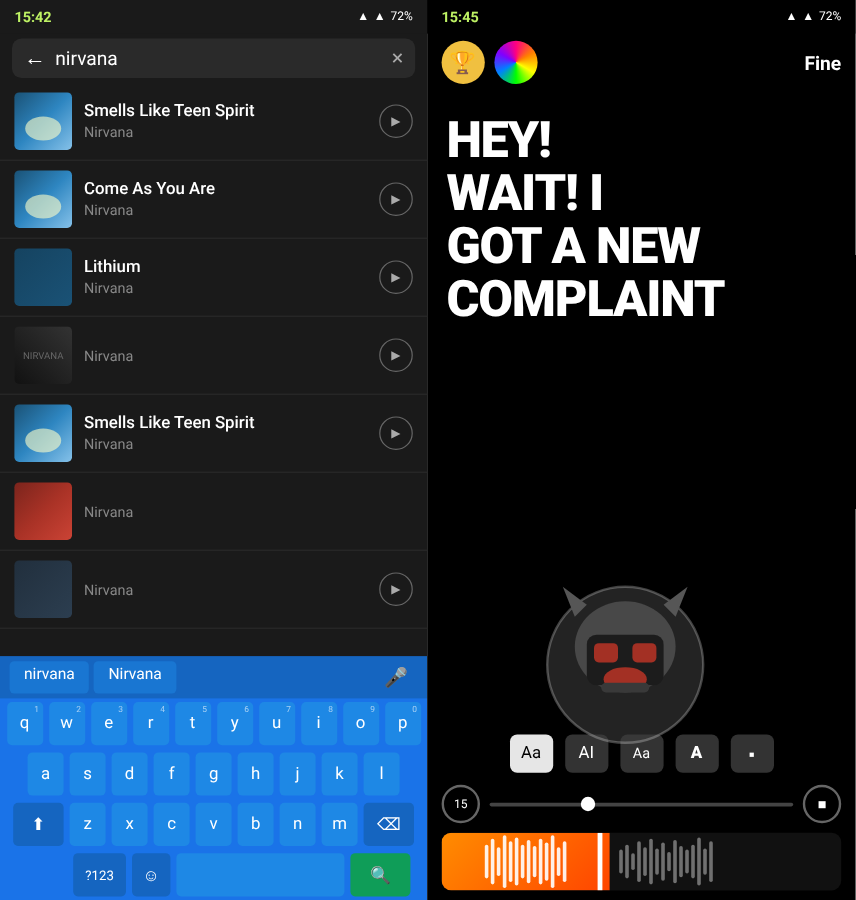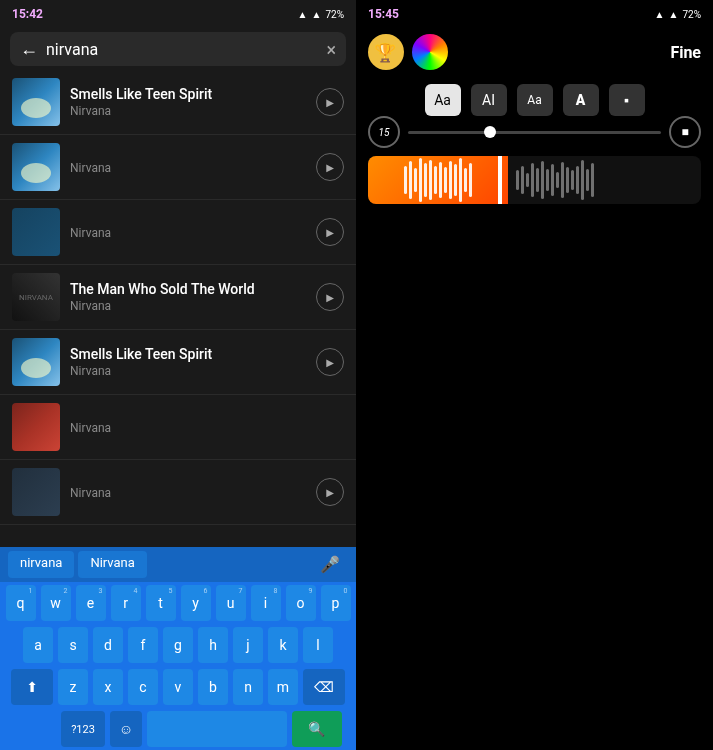--- a/index.html
+++ b/index.html
@@ -23,21 +23,21 @@
 
     .status-bar-left {
       height: 28px;
       background: #1a1a1a;
       display: flex;
       align-items: center;
       justify-content: space-between;
       padding: 0 12px;
     }
     .status-time {
-      color: #f0abfc;
+      color: #bef264;
       font-size: 12px;
       font-weight: bold;
     }
     .status-icons {
       display: flex;
       gap: 4px;
       align-items: center;
       color: white;
       font-size: 10px;
     }
@@ -310,20 +310,21 @@
     }
 
     .bottom-controls {
       padding: 8px 12px;
     }
 
     .text-style-row {
       display: flex;
       justify-content: center;
       gap: 10px;
+      margin-bottom: 10px;
     }
     .text-style-btn {
       background: rgba(255,255,255,0.2);
       border-radius: 6px;
       width: 36px;
       height: 32px;
       display: flex;
       align-items: center;
       justify-content: center;
       color: white;
@@ -333,21 +334,20 @@
     .text-style-btn.active {
       background: rgba(255,255,255,0.9);
       color: black;
     }
 
     .playback-row {
       display: flex;
       align-items: center;
       gap: 8px;
       margin-bottom: 8px;
-      font-style: italic;
     }
     .time-circle {
       width: 32px;
       height: 32px;
       border: 2px solid #666;
       border-radius: 50%;
       display: flex;
       align-items: center;
       justify-content: center;
       color: white;
@@ -457,39 +457,40 @@
       <div class="song-info">
         <div class="song-title">Smells Like Teen Spirit</div>
         <div class="song-artist">Nirvana</div>
       </div>
       <div class="play-btn">▶</div>
     </div>
 
     <div class="song-item">
       <div class="album-art art-nevermind"></div>
       <div class="song-info">
+        <div class="song-title">Come As You Are</div>
         <div class="song-artist">Nirvana</div>
       </div>
       <div class="play-btn">▶</div>
     </div>
 
     <div class="song-item">
       <div class="album-art art-nevermind2"></div>
       <div class="song-info">
+        <div class="song-title">Lithium</div>
         <div class="song-artist">Nirvana</div>
       </div>
       <div class="play-btn">▶</div>
     </div>
 
     <div class="song-item">
       <div class="album-art art-man-who-sold">
         <div class="art-man-who-sold-inner" style="background:linear-gradient(45deg,#111,#333);display:flex;align-items:center;justify-content:center;color:#666;font-size:8px;">NIRVANA</div>
       </div>
       <div class="song-info">
-        <div class="song-title">The Man Who Sold The World</div>
         <div class="song-artist">Nirvana</div>
       </div>
       <div class="play-btn">▶</div>
     </div>
 
     <div class="song-item">
       <div class="album-art art-nevermind"></div>
       <div class="song-info">
         <div class="song-title">Smells Like Teen Spirit</div>
         <div class="song-artist">Nirvana</div>
@@ -582,20 +583,43 @@
   </div>
 
   <div class="top-bar-right">
     <div class="top-icons">
       <div class="top-icon-circle icon-trophy">🏆</div>
       <div class="top-icon-circle icon-circle-color" style="background: conic-gradient(#ff0080, #ff8000, #ffff00, #00ff00, #0080ff, #8000ff, #ff0080); width:36px; height:36px; border-radius:50%;"></div>
     </div>
     <div class="fine-text">Fine</div>
   </div>
 
+  <div class="story-content">
+    <div class="big-text">
+      HEY!<br>WAIT! I<br>GOT A NEW<br>COMPLAINT
+    </div>
+
+    <svg class="devil-mask" viewBox="0 0 140 140" xmlns="http://www.w3.org/2000/svg">
+      <circle cx="70" cy="70" r="65" fill="rgba(60,60,60,0.7)" stroke="rgba(255,255,255,0.3)" stroke-width="2"></circle>
+
+      <ellipse cx="70" cy="55" rx="42" ry="38" fill="#555"></ellipse>
+
+      <polygon points="28,30 18,5 38,20" fill="#666"></polygon>
+      <polygon points="112,30 122,5 102,20" fill="#666"></polygon>
+
+      <rect x="38" y="45" width="64" height="42" rx="8" fill="#222"></rect>
+
+      <rect x="44" y="52" width="20" height="16" rx="4" fill="#c0392b"></rect>
+      <rect x="76" y="52" width="20" height="16" rx="4" fill="#c0392b"></rect>
+
+      <ellipse cx="70" cy="82" rx="18" ry="10" fill="#c0392b"></ellipse>
+
+      <rect x="50" y="85" width="40" height="8" rx="4" fill="#444"></rect>
+    </svg>
+  </div>
 
   <div class="bottom-controls">
 
     <div class="text-style-row">
       <div class="text-style-btn active">
         <span>Aa</span>
       </div>
       <div class="text-style-btn">
         <span>AI</span>
       </div>

